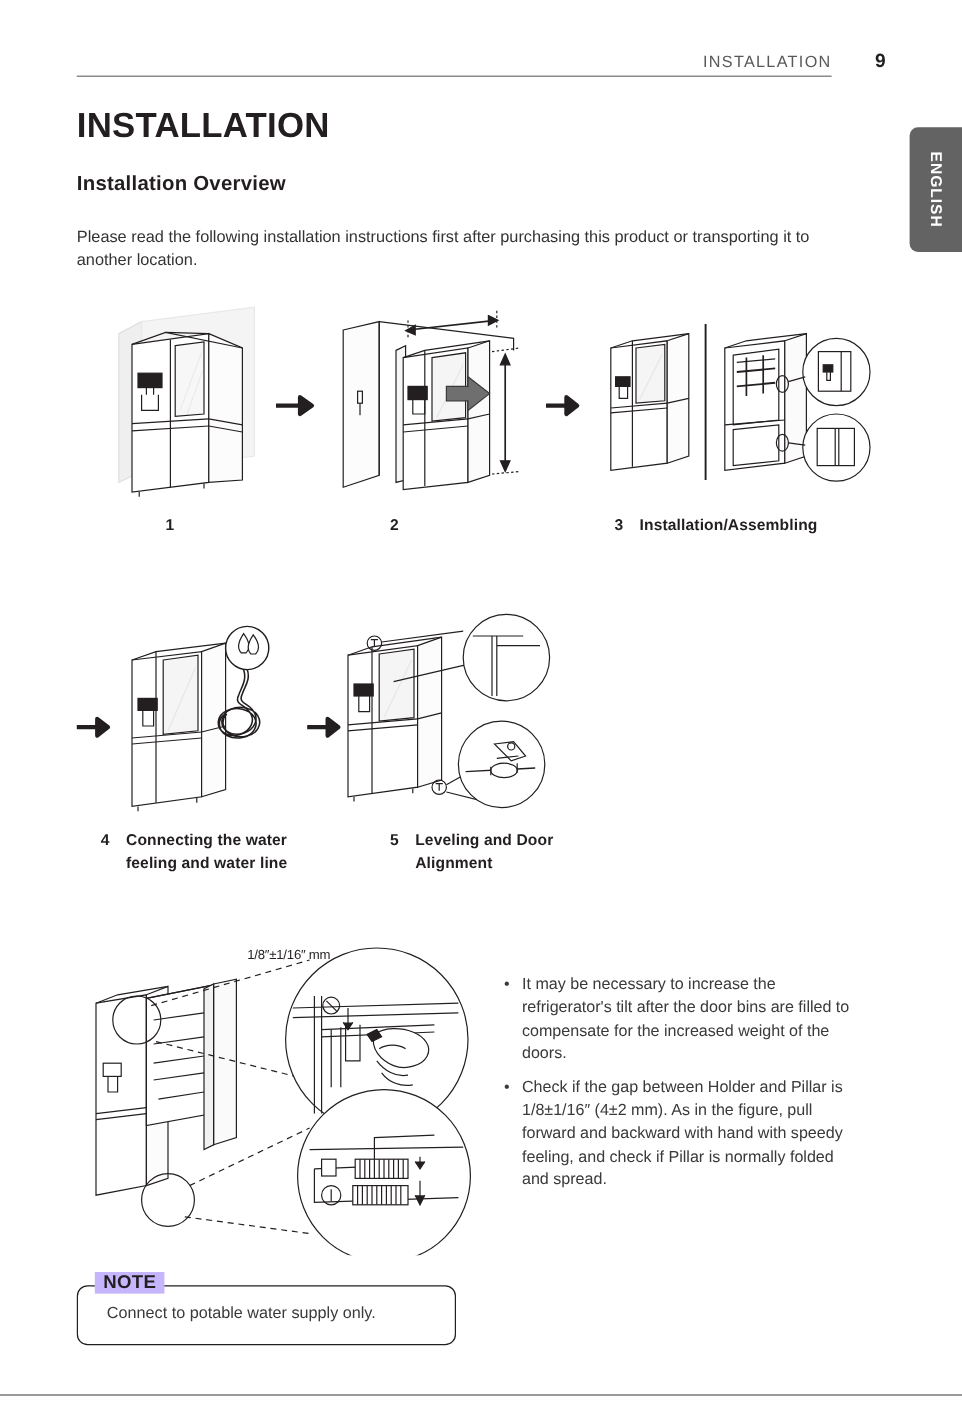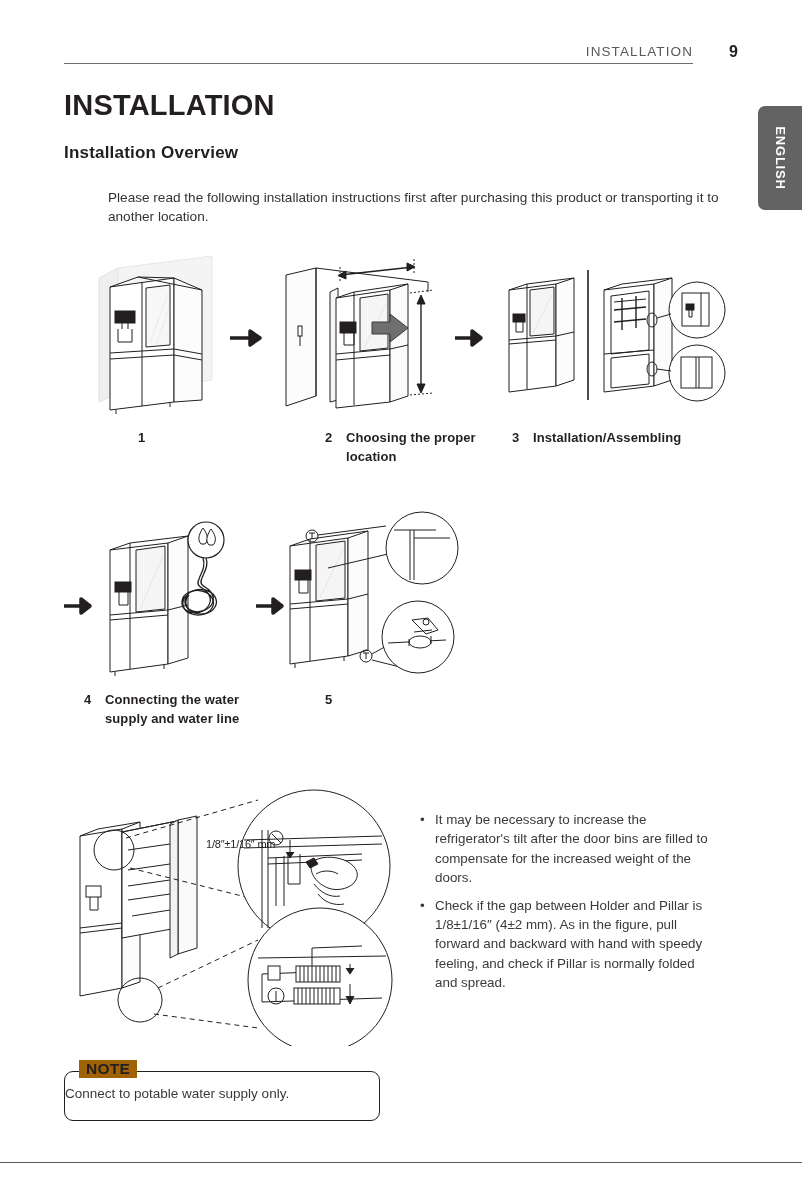--- a/index.html
+++ b/index.html
@@ -90,21 +90,20 @@
     letter-spacing: 0.2px;
   }
   .intro {
     position: absolute;
     left: 64px;
     top: 188px;
     width: 660px;
     font-size: 13.6px;
     line-height: 19px;
     color: #333333;
-    margin-left: 44px;
   }
 
   
   .step-caption {
     position: absolute;
     font-size: 13px;
     line-height: 19px;
     font-weight: bold;
     letter-spacing: 0.1px;
     color: #231f20;
@@ -150,30 +149,30 @@
     top: 1071px;
     width: 314px;
     height: 48px;
     border: 1.2px solid #231f20;
     border-radius: 9px;
   }
   .note-label {
     position: absolute;
     left: 14px;
     top: -12px;
-    background: #a16207;
+    background: #c4b5fd;
     padding: 0 7px;
     font-size: 15.5px;
     font-weight: bold;
     letter-spacing: 0.3px;
     color: #231f20;
   }
   .note-body {
     position: absolute;
-    left: 0;
+    left: 24px;
     top: 14px;
     font-size: 13.5px;
     color: #3a3a3a;
   }
 
   
   .footer-rule {
     position: absolute;
     left: 0;
     top: 1162px;
@@ -181,21 +180,21 @@
     height: 1.2px;
     background: #58595b;
   }
 
   
   .fig { position: absolute; }
   .fig svg { display: block; }
   .gap-label {
     position: absolute;
     left: 206px;
-    top: 838px;
+    top: 790px;
     font-size: 11px;
     color: #231f20;
     white-space: nowrap;
     letter-spacing: -0.2px;
   }
 </style>
 </head>
 <body>
 
 <div class="header">
@@ -345,21 +344,20 @@
       <line x1="205" y1="99" x2="205" y2="130"></line>
     </g>
   </svg>
 </div>
 
 <div class="step-caption cap1">
   <span class="step-num">1</span>
 </div>
 <div class="step-caption cap2">
   <span class="step-num">2</span>
-  <span class="step-text">Choosing the proper location</span>
 </div>
 <div class="step-caption cap3">
   <span class="step-num">3</span>
   <span class="step-text">Installation/Assembling</span>
 </div>
 
 <div class="fig" style="left:60px;top:512px;">
   <svg width="240" height="170" viewBox="0 0 240 170">
     <g>
       <path d="M4,94 L26,94 M21,87 L30,94 L21,101 Z" fill="#231f20" stroke="#231f20" stroke-width="3.5" stroke-linejoin="round"></path>
@@ -436,24 +434,25 @@
       <path d="M133,131 L133,138 M155,128 L155,136"></path>
       <path d="M136,112 L152,110 L162,122 L150,126 Z" fill="#ffffff"></path>
       <circle cx="150" cy="114" r="3"></circle>
       <path d="M138,124 L156,122"></path>
     </g>
   </svg>
 </div>
 
 <div class="step-caption cap4">
   <span class="step-num">4</span>
-  <span class="step-text">Connecting the water supply and water line</span>
+  <span class="step-text">Connecting the water feeling and water line</span>
 </div>
 <div class="step-caption cap5">
   <span class="step-num">5</span>
+  <span class="step-text">Leveling and Door Alignment</span>
 </div>
 
 <div class="fig" style="left:62px;top:788px;">
   <svg width="335" height="258" viewBox="0 0 335 258">
     <g fill="none" stroke="#231f20" stroke-width="1">
 
       <polygon points="18,48 60,41 60,200 18,208" fill="#ffffff"></polygon>
       <polygon points="60,41 78,34 78,194 60,200" fill="#fcfcfc"></polygon>
       <polyline points="18,48 36,41 78,34"></polyline>
       <line x1="18" y1="140" x2="60" y2="135"></line>

